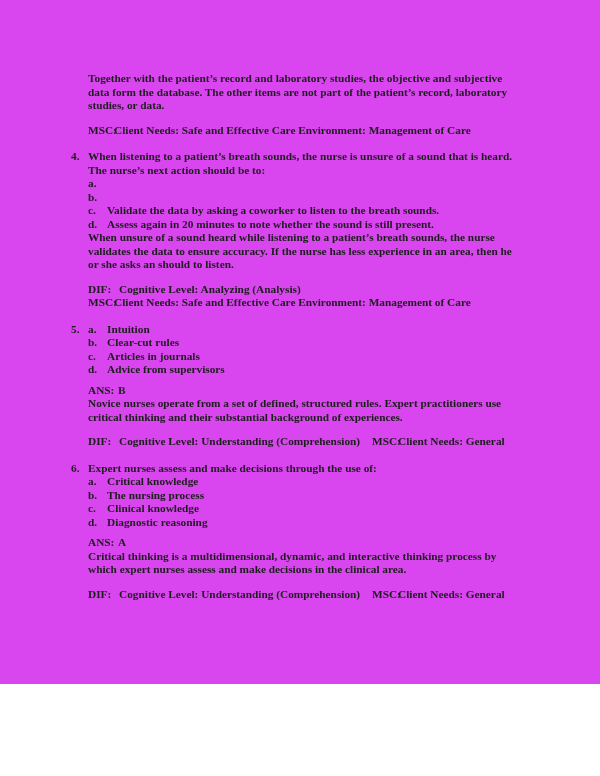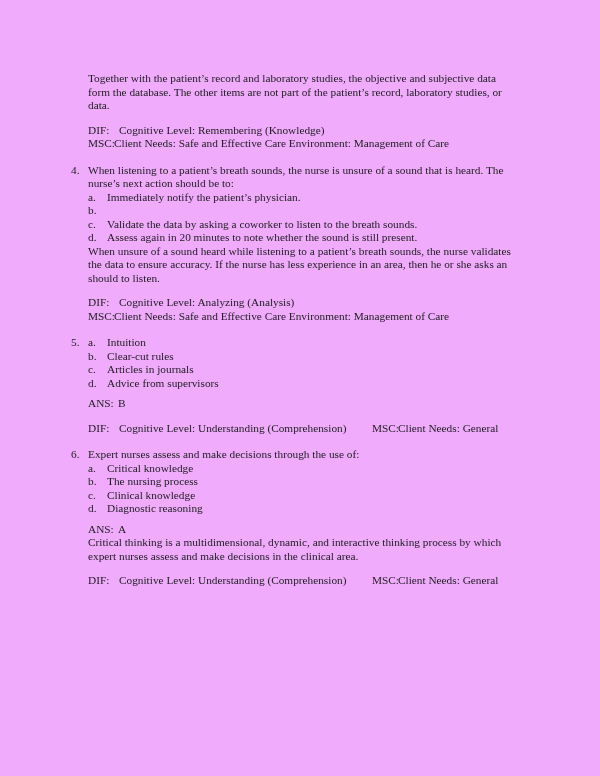--- a/index.html
+++ b/index.html
@@ -5,21 +5,21 @@
   * { box-sizing: border-box; }
   html, body { margin: 0; padding: 0; }
   body {
     width: 600px; height: 776px;
     background: #ffffff;
     font-family: "Liberation Serif", serif;
     font-size: 11.3px;
     line-height: 13.5px;
     color: #1d1d1d;
   }
-  .page { position: relative; width: 600px; height: 776px; overflow: hidden; background: #f0abfc; }
+  .page { position: relative; width: 600px; height: 684px; overflow: hidden; background: #d946ef; font-weight: bold; }
   .content { position: absolute; left: 88px; top: 72px; width: 428px; }
   .para { margin: 0; }
   .meta { margin-top: 11px; }
   .meta-row { white-space: nowrap; }
   .label { display: inline-block; }
   .label.dif { width: 31px; }
   .label.msc { width: 26px; }
   .label.ans { width: 30px; }
   .dif-seg { display: inline-block; width: 284px; white-space: nowrap; }
   .question { position: relative; margin-top: 13px; }
@@ -30,34 +30,30 @@
 </style>
 </head>
 <body>
 
 <div class="page">
   <div class="content">
 
     <p class="para">Together with the patient’s record and laboratory studies, the objective and subjective data form the database. The other items are not part of the patient’s record, laboratory studies, or data.</p>
     <div class="meta">
       <div class="meta-row">
-        <span class="label dif">DIF:</span><span>Cognitive Level: Remembering (Knowledge)</span>
-      </div>
-      <div class="meta-row">
         <span class="label msc">MSC:</span><span>Client Needs: Safe and Effective Care Environment: Management of Care</span>
       </div>
     </div>
 
     <section class="question">
       <span class="q-num">4.</span>
       <p class="para">When listening to a patient’s breath sounds, the nurse is unsure of a sound that is heard. The nurse’s next action should be to:</p>
       <div>
         <div class="opt">
           <span class="opt-letter">a.</span>
-            <span>Immediately notify the patient’s physician.</span>
         </div>
         <div class="opt">
           <span class="opt-letter">b.</span>
         </div>
         <div class="opt">
           <span class="opt-letter">c.</span>
             <span>Validate the data by asking a coworker to listen to the breath sounds.</span>
         </div>
         <div class="opt">
           <span class="opt-letter">d.</span>
@@ -91,20 +87,21 @@
             <span>Articles in journals</span>
         </div>
         <div class="opt">
           <span class="opt-letter">d.</span>
             <span>Advice from supervisors</span>
         </div>
       </div>
       <div class="ans-line">
         <span class="label ans">ANS:</span><span>B</span>
       </div>
+      <p class="para">Novice nurses operate from a set of defined, structured rules. Expert practitioners use critical thinking and their substantial background of experiences.</p>
       <div class="meta">
         <span class="dif-seg">
           <span class="label dif">DIF:</span><span>Cognitive Level: Understanding (Comprehension)</span>
         </span><span><span class="label msc">MSC:</span><span>Client Needs: General</span></span>
       </div>
     </section>
 
     <section class="question">
       <span class="q-num">6.</span>
       <p class="para">Expert nurses assess and make decisions through the use of:</p>

